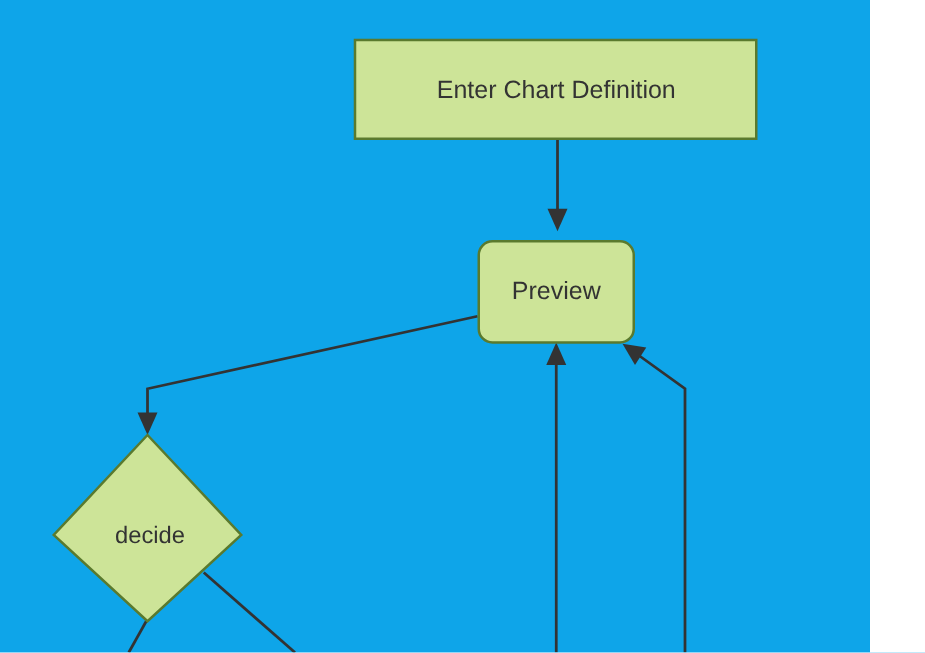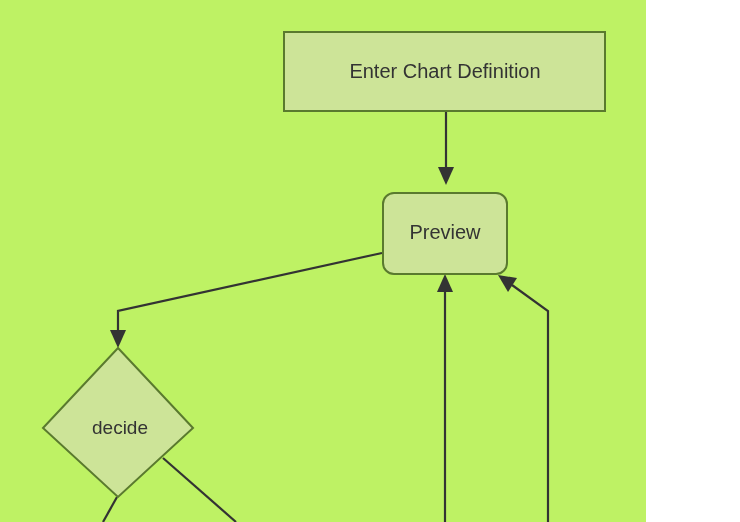--- a/index.html
+++ b/index.html
@@ -6,23 +6,23 @@
   html, body {
     margin: 0;
     padding: 0;
     background: #ffffff;
   }
   body {
     font-family: "Liberation Sans", "DejaVu Sans", sans-serif;
   }
   #canvas {
     position: relative;
-    width: 646px;
+    width: 696px;
     height: 522px;
-    background: #bef264;
+    background: #0ea5e9;
     overflow: hidden;
   }
   #flow-svg {
     position: absolute;
     top: 0;
     left: 0;
     width: 740px;
     height: 522px;
     display: block;
   }

